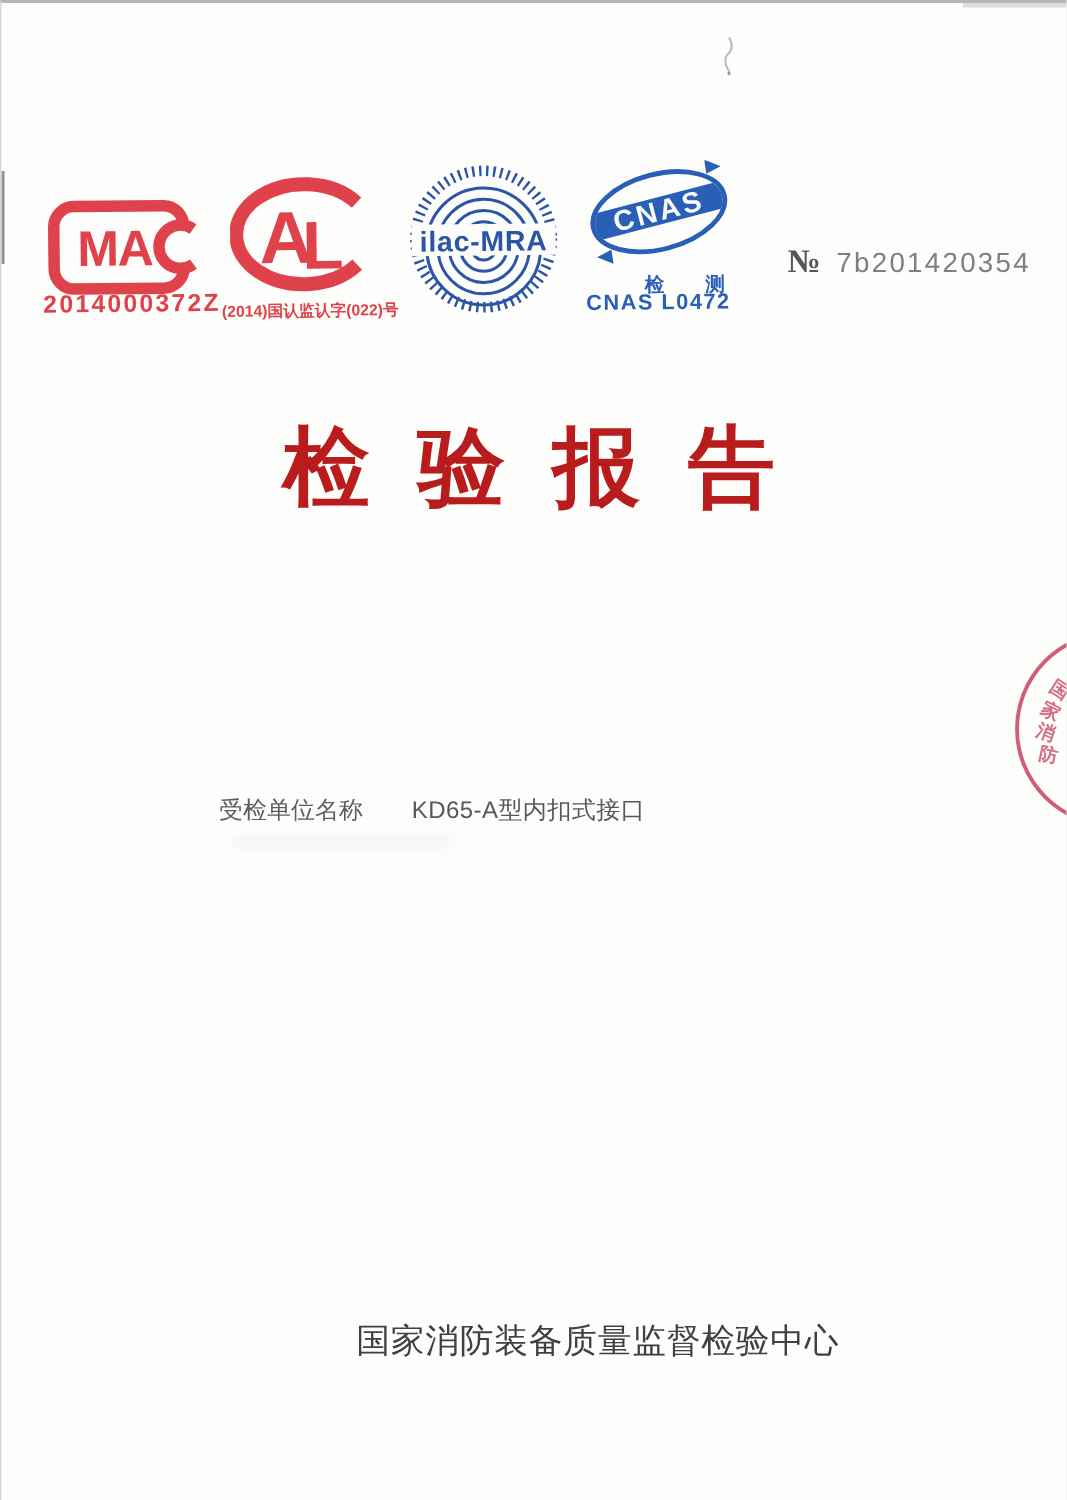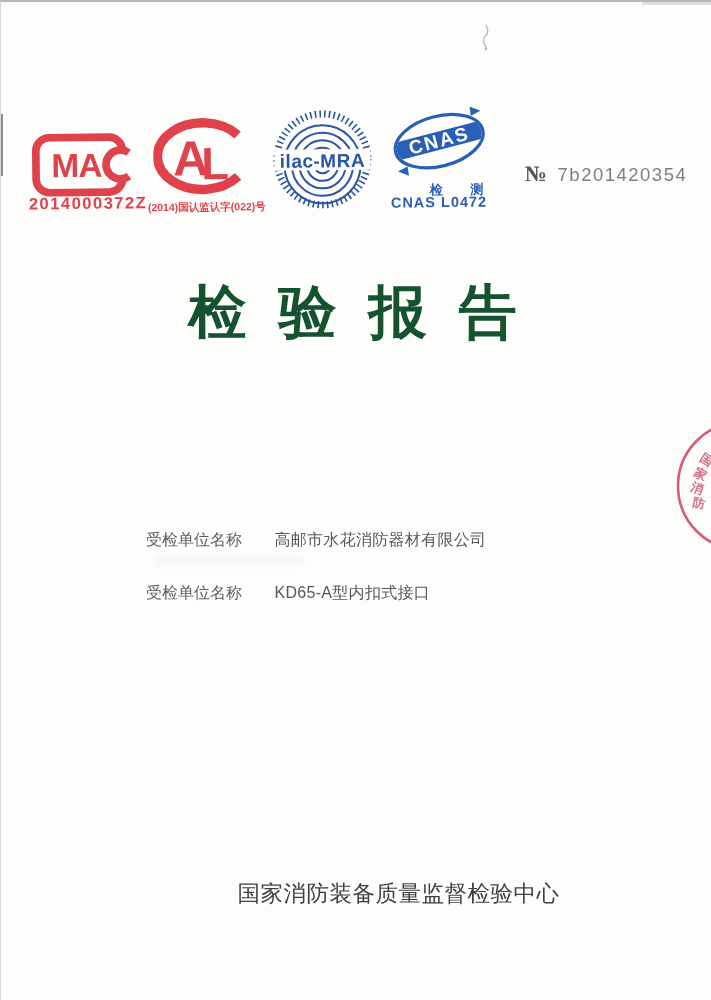--- a/index.html
+++ b/index.html
@@ -28,21 +28,21 @@
             font-size:14.5px;letter-spacing:1px;}
 
   
   .report-no{position:absolute;left:511px;top:159px;white-space:nowrap;margin-left:13px;}
   .no-symbol{font-family:"Liberation Serif","DejaVu Serif",serif;font-size:22px;
              color:#53565a;font-weight:bold;}
   .no-value{font-size:18.5px;color:#7c8085;letter-spacing:1.5px;margin-left:6px;}
 
   
   .title{position:absolute;left:0;top:278px;width:711px;text-align:center;
-         font-size:58px;line-height:1.1;font-weight:bold;color:#14532d;
+         font-size:58px;line-height:1.1;font-weight:bold;color:#b91c1c;
          letter-spacing:8px;white-space:pre;}
 
   
   .stamp{position:absolute;right:0;top:424px;width:50px;height:122px;}
 
   
   .fields{position:absolute;left:145px;top:528px;}
   .field-row{height:18px;margin-bottom:35px;white-space:nowrap;}
   .field-label{display:inline-block;width:124px;font-size:16px;color:#5d5d5d;
                white-space:pre;vertical-align:top;}
@@ -136,23 +136,19 @@
       <text transform="translate(31 49) rotate(27)">家</text>
       <text transform="translate(28 64) rotate(20)">消</text>
       <text transform="translate(30 80) rotate(12)">防</text>
     </g>
   </svg>
 
   <div class="fields">
     <div class="ghost"></div>
     <div class="field-row">
       <span class="field-label">受检单位名称</span>
-      <span class="field-value">高邮市水花消防器材有限公司</span>
-    </div>
-    <div class="field-row">
-      <span class="field-label">受检单位名称</span>
       <span class="field-value">KD65-A型内扣式接口</span>
     </div>
   </div>
 
   <div class="footer">国家消防装备质量监督检验中心</div>
 
 </div>
 
 </body></html>

